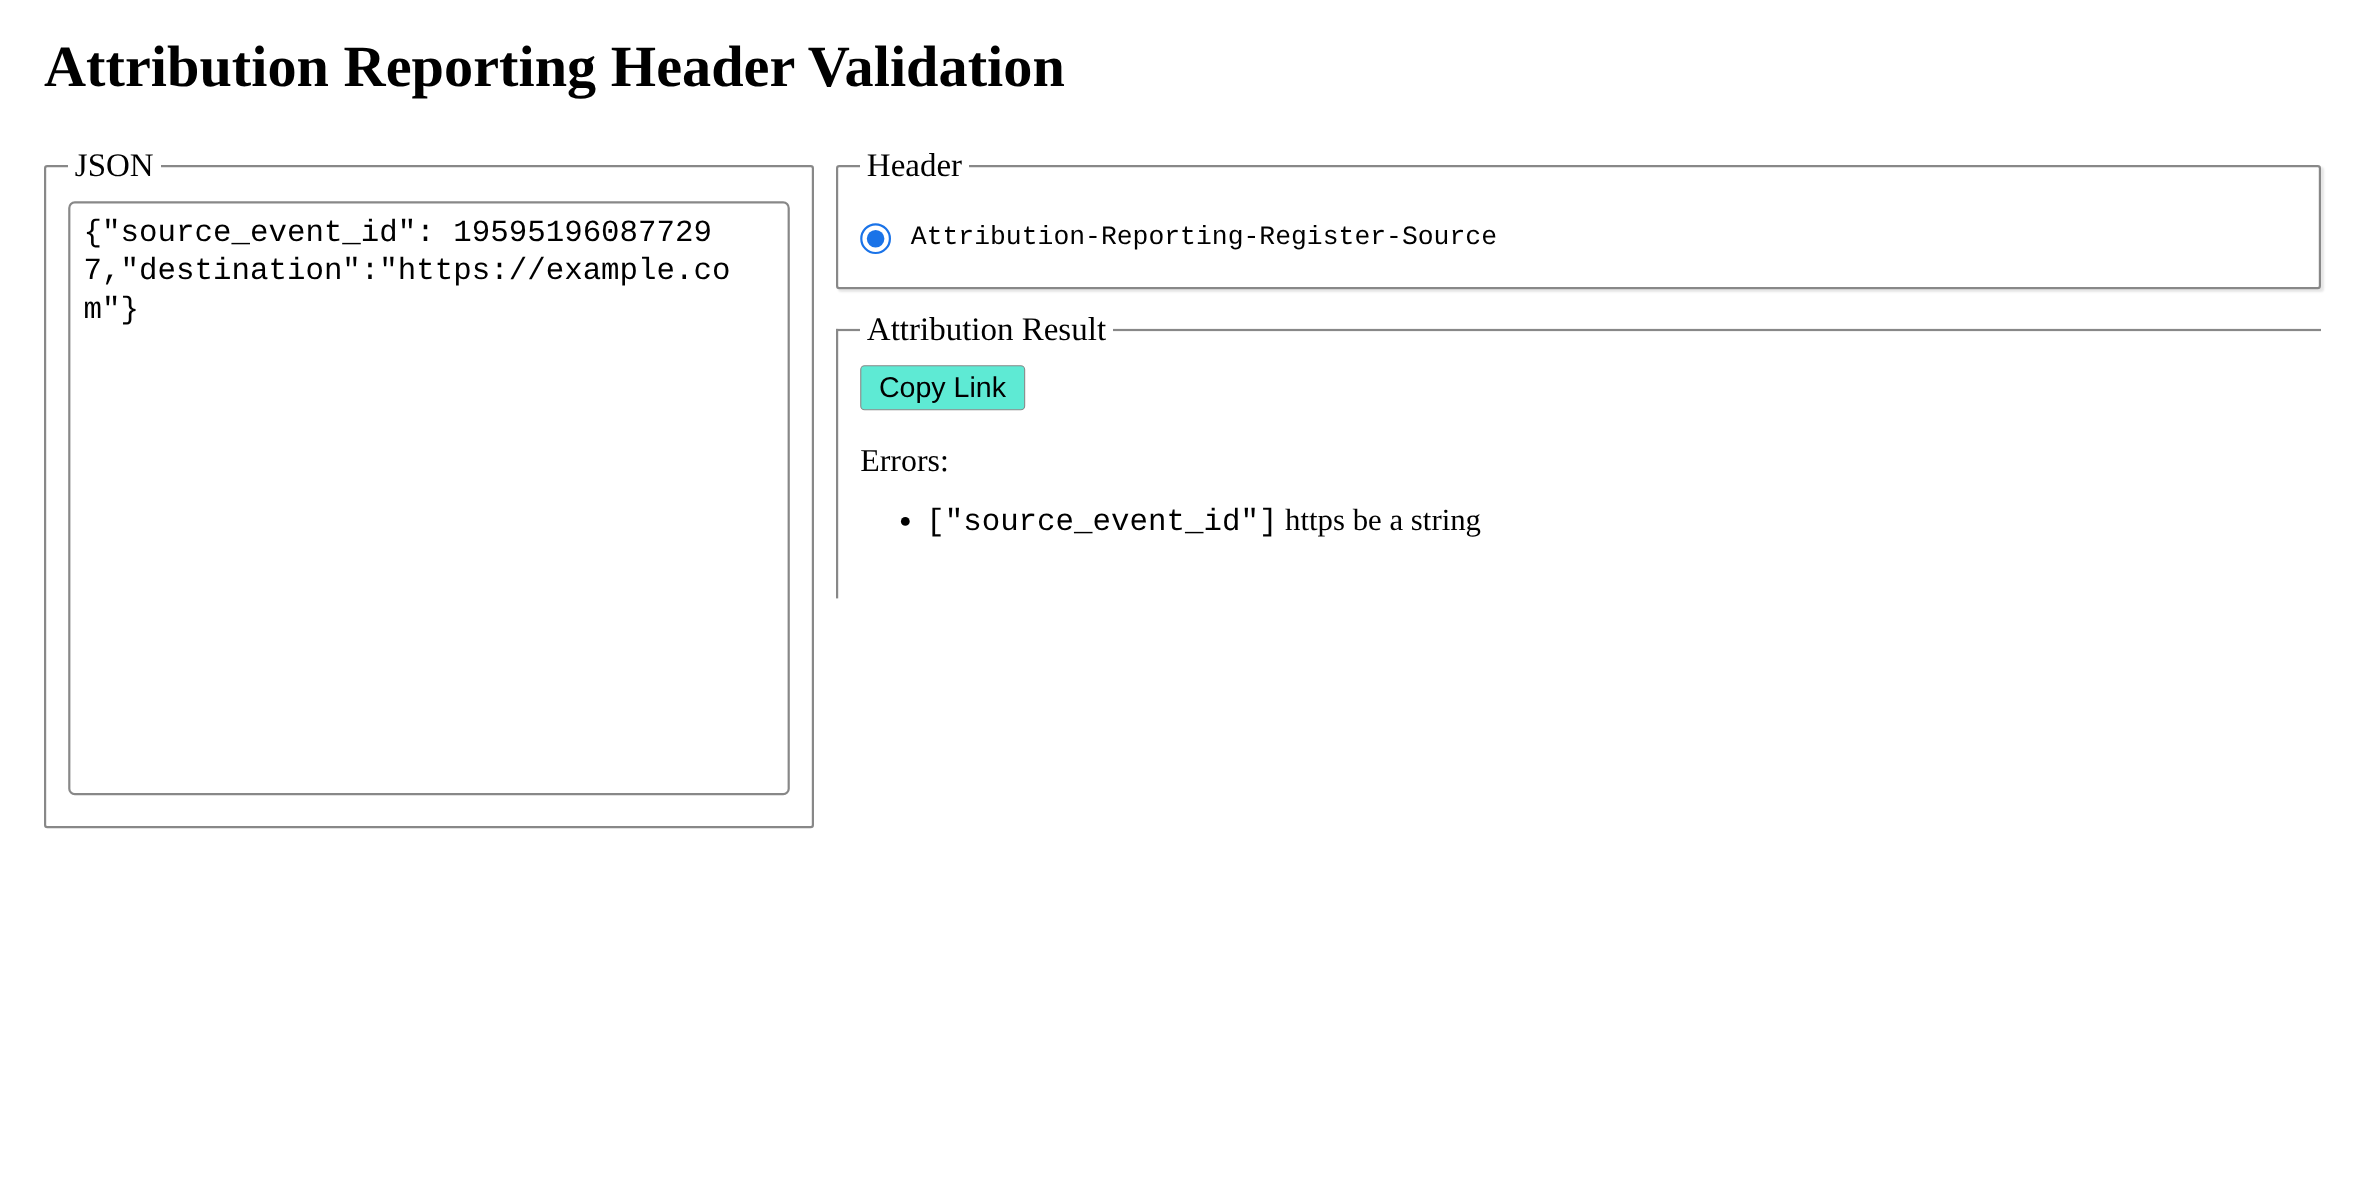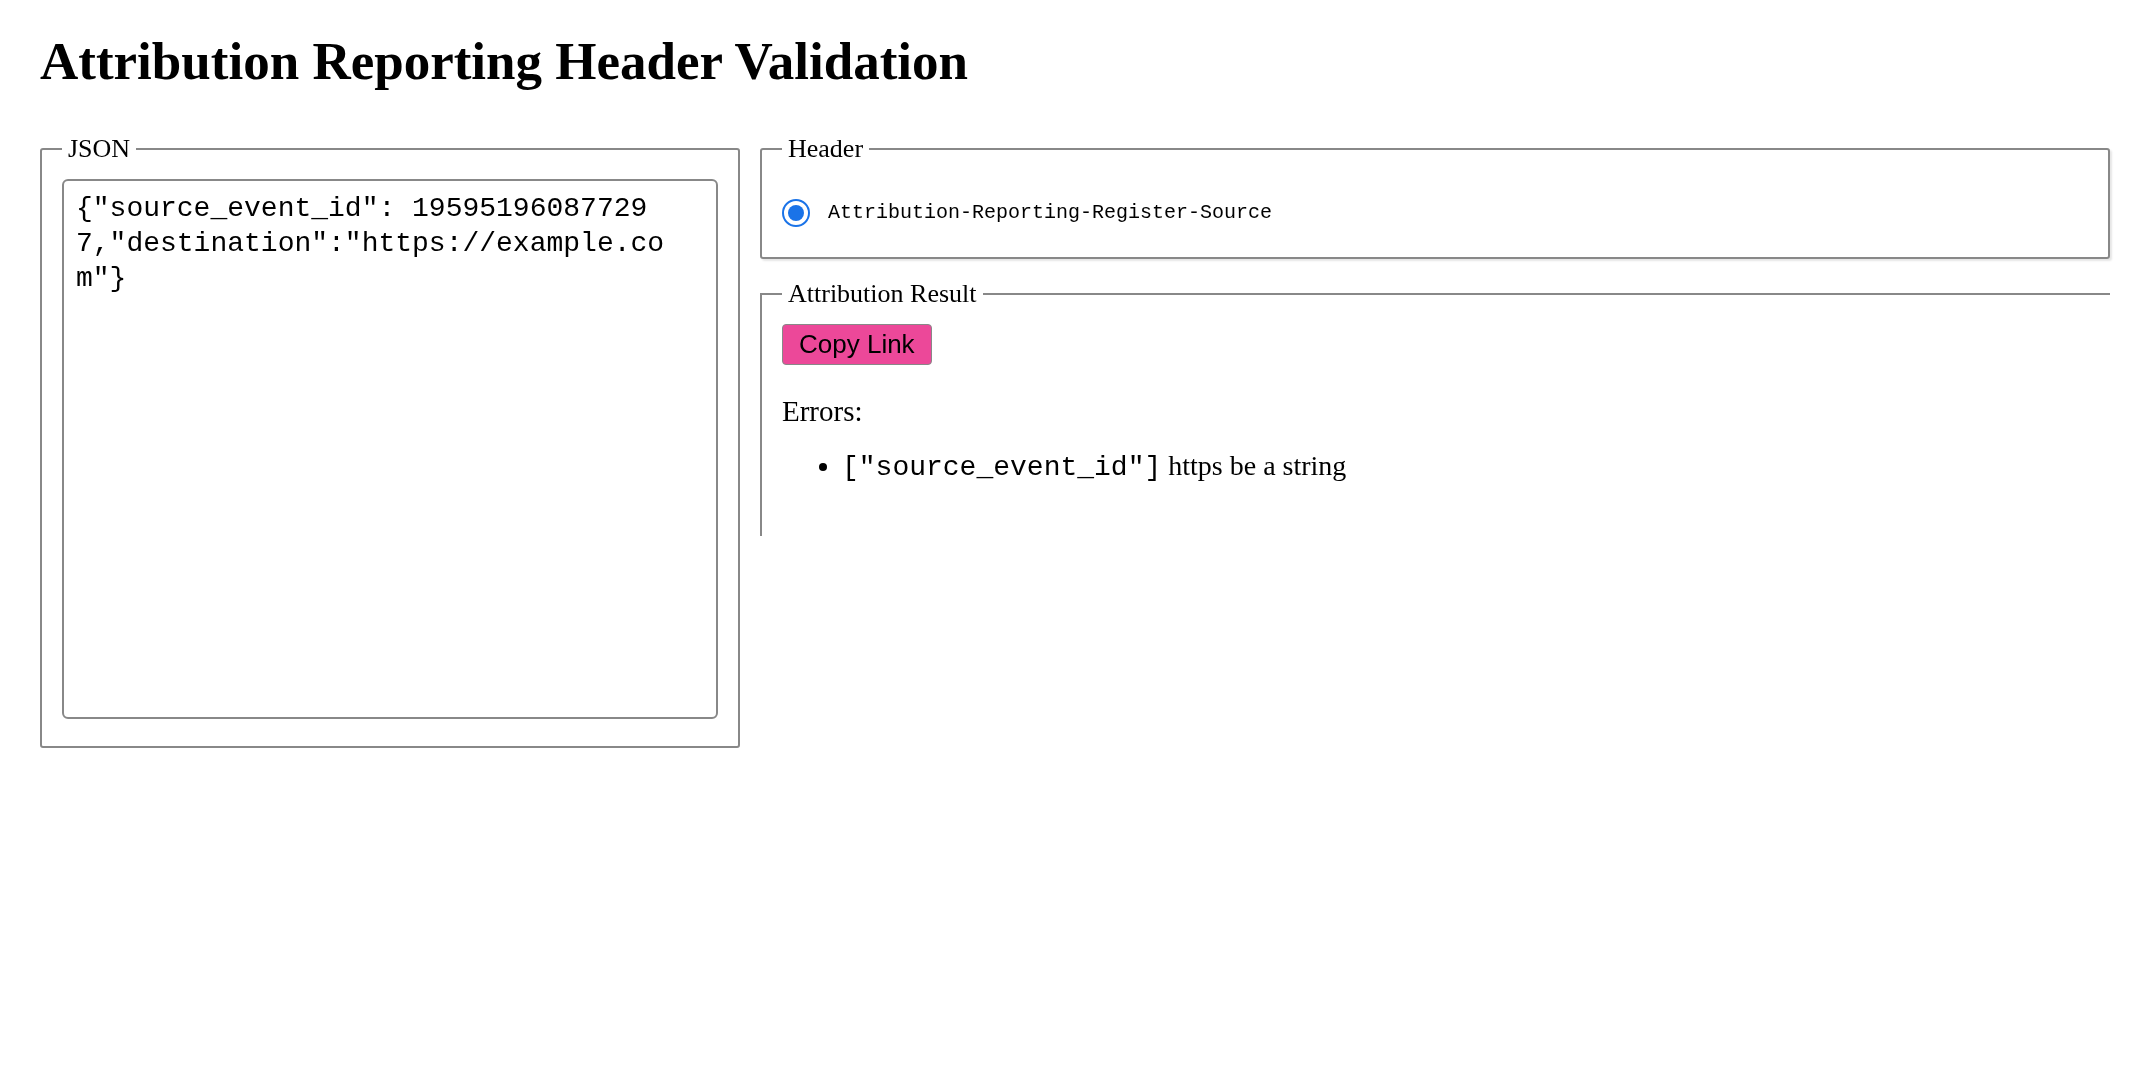--- a/index.html
+++ b/index.html
@@ -43,21 +43,21 @@
       border-right: none;
       border-bottom: none;
       border-radius: 0;
       padding-bottom: 40px;
     }
     .header-fieldset {
       box-shadow: 2px 2px 2px rgba(0,0,0,0.1);
     }
     legend {
       font-family: "Times New Roman", Times, serif;
-      font-size: 26px;
+      font-size: 30px;
       padding: 0 6px;
     }
     textarea.json-input {
       width: 100%;
       height: 540px;
       border: 2px solid #888888;
       border-radius: 6px;
       padding: 10px 12px;
       font-family: "Courier New", Courier, monospace;
       font-size: 28px;
@@ -94,27 +94,27 @@
       border-color: #1a73e8;
     }
     .radio-dot {
       width: 16px;
       height: 16px;
       background: #1a73e8;
       border-radius: 50%;
     }
     .radio-label {
       font-family: "Courier New", Courier, monospace;
-      font-size: 20px;
+      font-size: 24px;
     }
     .copy-btn {
       font-family: Arial, Helvetica, sans-serif;
       font-size: 26px;
       padding: 4px 16px;
-      background: #ec4899;
+      background: #5eead4;
       border: 1px solid #888888;
       border-radius: 4px;
       cursor: pointer;
     }
     .section-label {
       font-family: "Times New Roman", Times, serif;
       font-size: 29px;
       margin: 30px 0 10px 0;
     }
     ul.error-list {

